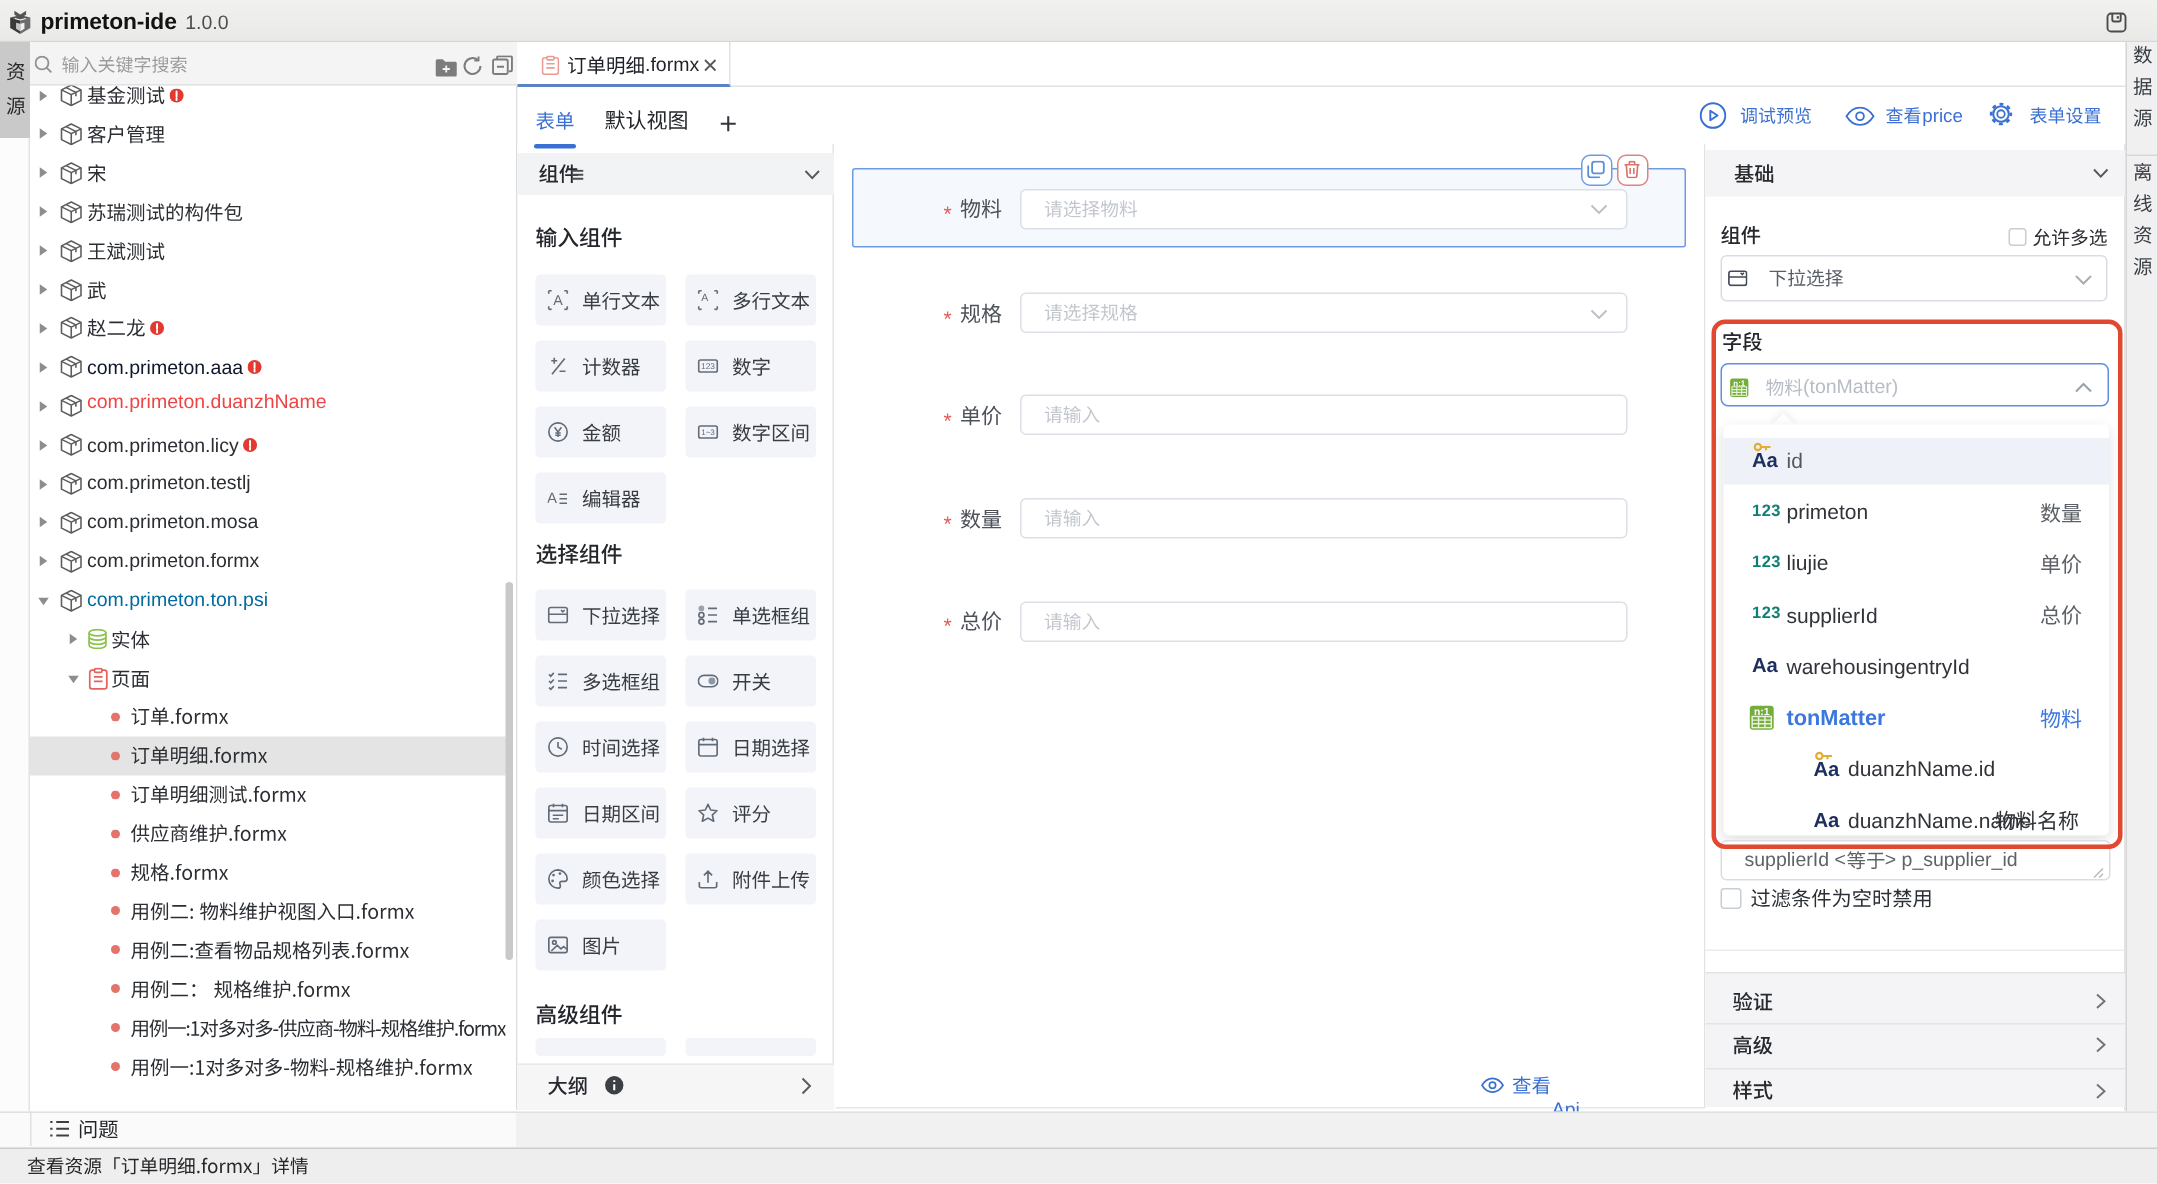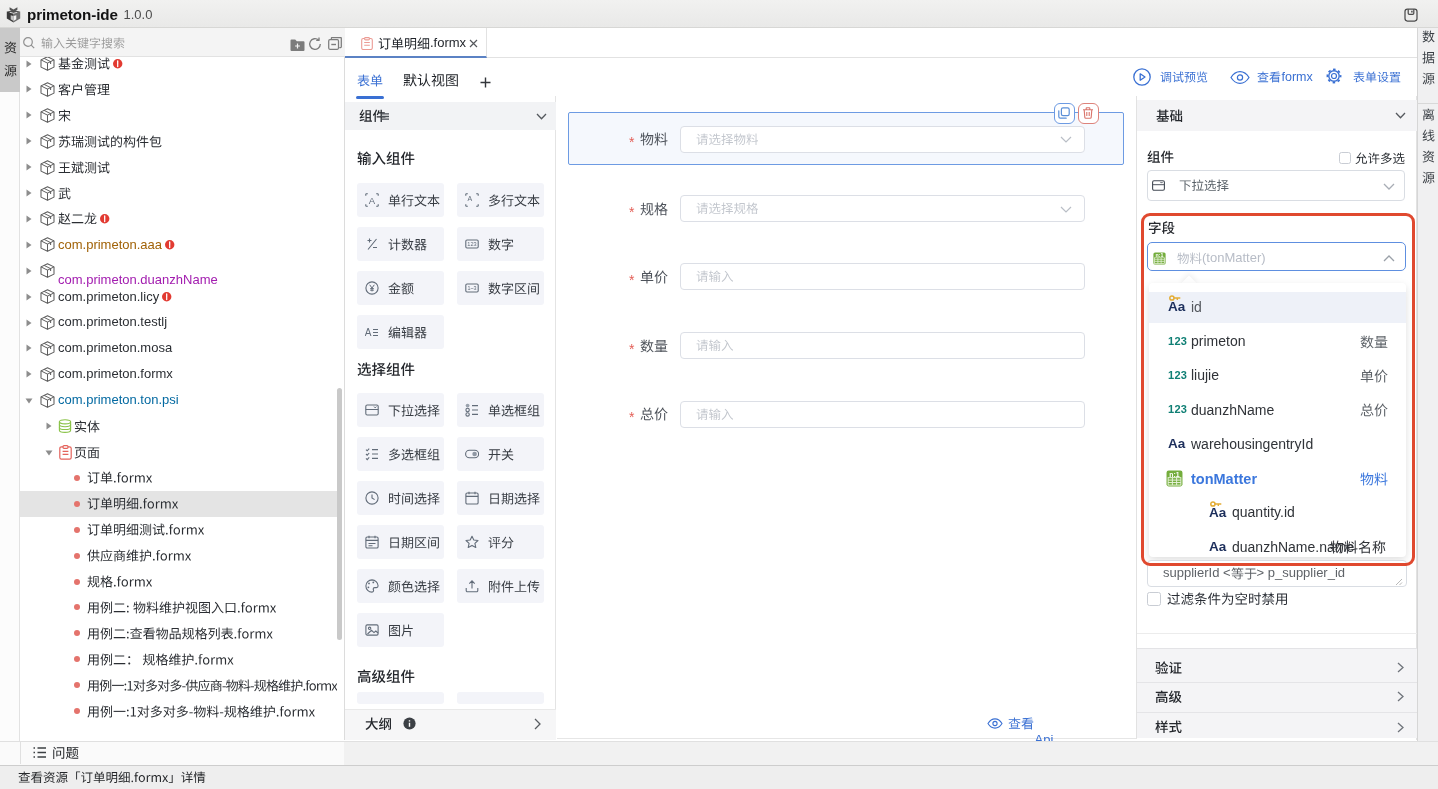--- a/index.html
+++ b/index.html
@@ -239,41 +239,41 @@
       </svg>
     </div>
     <div style="position:absolute;left:20.0px;top:180.3px">
       <svg width="15" height="15" viewBox="0 0 15 15" fill="none" stroke="#5d5d5d" stroke-width="1.05" stroke-linejoin="round">
 <path d="M7.5 0.7 L14 3.9 L14 11.1 L7.5 14.3 L1 11.1 L1 3.9 Z"></path>
 <path d="M1 3.9 L7.5 7.1 L14 3.9"></path>
         <path d="M7.5 7.1 L7.5 14.3"></path>
 <path d="M4.1 2.4 L10.6 5.6 L10.6 8.1"></path>
       </svg>
     </div>
-    <div style="position:absolute;left:38.0px;top:179.7px;font:400 13.0px 'Liberation Sans',sans-serif;color:#a16207;letter-spacing:normal;line-height:16.1px;white-space:pre">com.primeton.aaa</div>
+    <div style="position:absolute;left:38.0px;top:179.7px;font:400 13.0px 'Liberation Sans',sans-serif;color:#0f172a;letter-spacing:normal;line-height:16.1px;white-space:pre">com.primeton.aaa</div>
     <div style="position:absolute;left:144.6px;top:183.1px">
       <svg width="10" height="10" viewBox="0 0 10 10">
         <circle cx="4.7" cy="4.7" r="4.7" fill="#e23a31"></circle>
 <path d="M4.7 2 V5.4 M4.7 6.5 V7.6" stroke="#fff" stroke-width="1.3" stroke-linecap="round"></path>
       </svg>
     </div>
     <div style="position:absolute;left:6.0px;top:209.7px">
       <svg width="6" height="8" viewBox="0 0 6 8">
         <path d="M0.5 0.5 L5.5 4 L0.5 7.5 Z" fill="#8d8d8d"></path>
       </svg>
     </div>
     <div style="position:absolute;left:20.0px;top:206.2px">
       <svg width="15" height="15" viewBox="0 0 15 15" fill="none" stroke="#5d5d5d" stroke-width="1.05" stroke-linejoin="round">
 <path d="M7.5 0.7 L14 3.9 L14 11.1 L7.5 14.3 L1 11.1 L1 3.9 Z"></path>
 <path d="M1 3.9 L7.5 7.1 L14 3.9"></path>
         <path d="M7.5 7.1 L7.5 14.3"></path>
 <path d="M4.1 2.4 L10.6 5.6 L10.6 8.1"></path>
       </svg>
     </div>
-    <div style="position:absolute;left:38.0px;top:215px;font:400 13.0px 'Liberation Sans',sans-serif;color:#a21caf;letter-spacing:normal;line-height:16.1px;white-space:pre">com.primeton.duanzhName</div>
+    <div style="position:absolute;left:38.0px;top:203px;font:400 13.0px 'Liberation Sans',sans-serif;color:#ef4444;letter-spacing:normal;line-height:16.1px;white-space:pre">com.primeton.duanzhName</div>
     <div style="position:absolute;left:6.0px;top:235.6px">
       <svg width="6" height="8" viewBox="0 0 6 8">
         <path d="M0.5 0.5 L5.5 4 L0.5 7.5 Z" fill="#8d8d8d"></path>
       </svg>
     </div>
     <div style="position:absolute;left:20.0px;top:232.1px">
       <svg width="15" height="15" viewBox="0 0 15 15" fill="none" stroke="#5d5d5d" stroke-width="1.05" stroke-linejoin="round">
 <path d="M7.5 0.7 L14 3.9 L14 11.1 L7.5 14.3 L1 11.1 L1 3.9 Z"></path>
 <path d="M1 3.9 L7.5 7.1 L14 3.9"></path>
         <path d="M7.5 7.1 L7.5 14.3"></path>
@@ -685,21 +685,21 @@
 <path d="M1 6.5 C4 1.6 8 0.7 10 0.7 s6 0.9 9 5.8 C16 11.4 12 12.3 10 12.3 s-6-0.9-9-5.8 Z"></path>
 <circle cx="10" cy="6.5" r="2.6"></circle>
     </svg>
   </div>
 <div style="position:absolute;left:1257.0px;top:70.8px">
     <svg class="tx" width="24.0" height="12.0" viewBox="0 -880 2000 1000" fill="#3a70d3">
       <use href="#u67e5" x="0"></use>
       <use href="#u770b" x="1000"></use>
     </svg>
   </div>
-<div style="position:absolute;left:1281.5px;top:69.5px;font:400 12.5px 'Liberation Sans',sans-serif;color:#3a70d3;letter-spacing:normal;line-height:15.5px;white-space:pre">formx</div>
+<div style="position:absolute;left:1281.5px;top:69.5px;font:400 12.5px 'Liberation Sans',sans-serif;color:#3a70d3;letter-spacing:normal;line-height:15.5px;white-space:pre">price</div>
 <div style="position:absolute;left:1325.5px;top:68px">
     <svg width="16" height="16" viewBox="0 0 16 16" fill="none" stroke="#3a70d3">
 <circle cx="8" cy="8" r="2.5" stroke-width="1.2"></circle>
 <circle cx="8" cy="8" r="5.2" stroke-width="1.4"></circle>
 <circle cx="8" cy="8" r="6.6" stroke-width="1.7" stroke-dasharray="2.6 2.6" stroke-dashoffset="1.3"></circle>
 </svg>
   </div>
 <div style="position:absolute;left:1353.0px;top:70.8px">
     <svg class="tx" width="48.0" height="12.0" viewBox="0 -880 4000 1000" fill="#3a70d3">
       <use href="#u8868" x="0"></use>
@@ -1242,21 +1242,21 @@
     </div>
     <div style="position:absolute;left:19.0px;top:86.1px;font:700 11.0px 'Liberation Sans',sans-serif;color:#0f7f74;letter-spacing:0.3px;line-height:13.6px;white-space:pre">123</div>
     <div style="position:absolute;left:42.0px;top:84.2px;font:400 14.0px 'Liberation Sans',sans-serif;color:#303338;letter-spacing:normal;line-height:17.4px;white-space:pre">liujie</div>
     <div style="position:absolute;left:211.0px;top:85.9px">
       <svg class="tx" width="28.0" height="14.0" viewBox="0 -880 2000 1000" fill="#5c6167">
         <use href="#u5355" x="0"></use>
         <use href="#u4ef7" x="1000"></use>
       </svg>
     </div>
     <div style="position:absolute;left:19.0px;top:120.3px;font:700 11.0px 'Liberation Sans',sans-serif;color:#0f7f74;letter-spacing:0.3px;line-height:13.6px;white-space:pre">123</div>
-    <div style="position:absolute;left:42.0px;top:118.5px;font:400 14.0px 'Liberation Sans',sans-serif;color:#303338;letter-spacing:normal;line-height:17.4px;white-space:pre">duanzhName</div>
+    <div style="position:absolute;left:42.0px;top:118.5px;font:400 14.0px 'Liberation Sans',sans-serif;color:#303338;letter-spacing:normal;line-height:17.4px;white-space:pre">supplierId</div>
     <div style="position:absolute;left:211.0px;top:120.2px">
       <svg class="tx" width="28.0" height="14.0" viewBox="0 -880 2000 1000" fill="#5c6167">
         <use href="#u603b" x="0"></use>
         <use href="#u4ef7" x="1000"></use>
       </svg>
     </div>
     <div style="position:absolute;left:19.0px;top:153.0px;font:700 13.5px 'Liberation Sans',sans-serif;color:#1d2f5c;letter-spacing:normal;line-height:16.7px;white-space:pre">Aa</div>
     <div style="position:absolute;left:42.0px;top:152.7px;font:400 14.0px 'Liberation Sans',sans-serif;color:#303338;letter-spacing:normal;line-height:17.4px;white-space:pre">warehousingentryId</div>
     <div style="position:absolute;left:17.0px;top:187.2px">
       <svg width="17" height="17" viewBox="0 0 16 16">
@@ -1273,21 +1273,21 @@
         <use href="#u6599" x="1000"></use>
       </svg>
     </div>
     <div style="position:absolute;left:60.0px;top:221.5px;font:700 13.5px 'Liberation Sans',sans-serif;color:#1d2f5c;letter-spacing:normal;line-height:16.7px;white-space:pre">Aa</div>
     <div style="position:absolute;left:60.5px;top:216.9px">
       <svg width="12" height="8" viewBox="0 0 12 8" fill="none" stroke="#e3ac33" stroke-width="1.5">
 <circle cx="2.9" cy="4" r="2.1"></circle>
         <path d="M5 4 H11.3 M8.3 4 V6.1" stroke-width="1.4"></path>
       </svg>
     </div>
-    <div style="position:absolute;left:83.0px;top:221.2px;font:400 14.0px 'Liberation Sans',sans-serif;color:#303338;letter-spacing:normal;line-height:17.4px;white-space:pre">quantity.id</div>
+    <div style="position:absolute;left:83.0px;top:221.2px;font:400 14.0px 'Liberation Sans',sans-serif;color:#303338;letter-spacing:normal;line-height:17.4px;white-space:pre">duanzhName.id</div>
     <div style="position:absolute;left:60.0px;top:255.8px;font:700 13.5px 'Liberation Sans',sans-serif;color:#1d2f5c;letter-spacing:normal;line-height:16.7px;white-space:pre">Aa</div>
     <div style="position:absolute;left:83.0px;top:255.5px;font:400 14.0px 'Liberation Sans',sans-serif;color:#303338;letter-spacing:normal;line-height:17.4px;white-space:pre">duanzhName.name</div>
     <div style="position:absolute;left:180.5px;top:257.2px">
       <svg class="tx" width="56.0" height="14.0" viewBox="0 -880 4000 1000" fill="#303338">
         <use href="#u7269" x="0"></use>
         <use href="#u6599" x="1000"></use>
         <use href="#u540d" x="2000"></use>
         <use href="#u79f0" x="3000"></use>
       </svg>
     </div>

